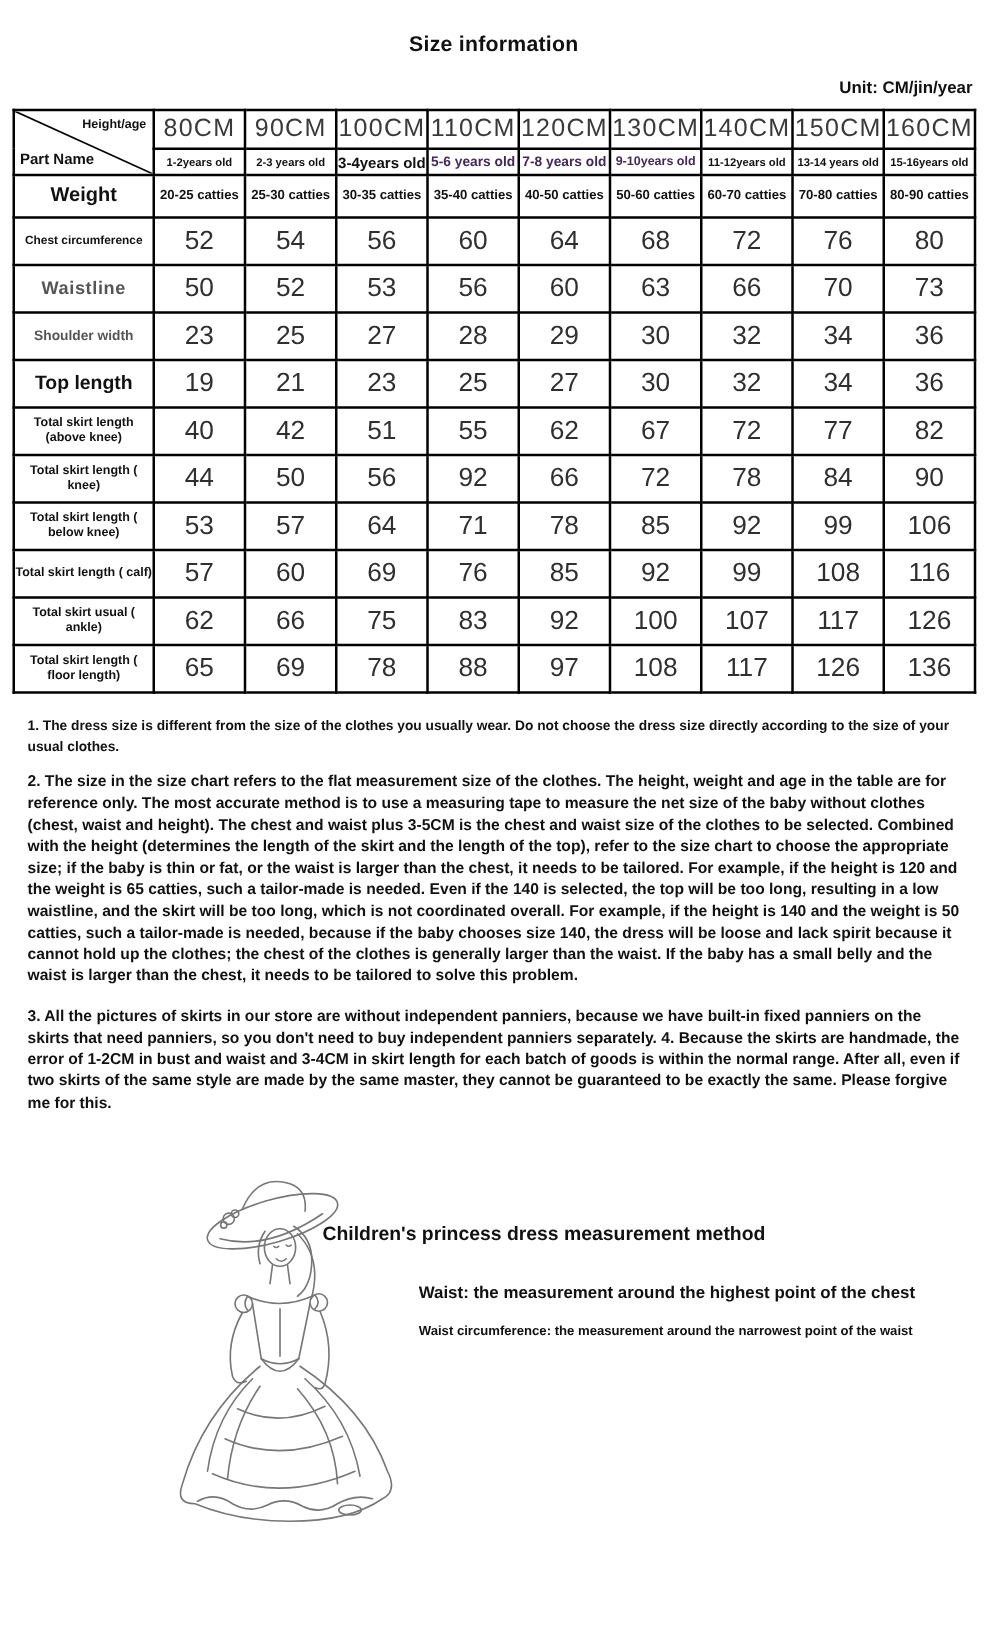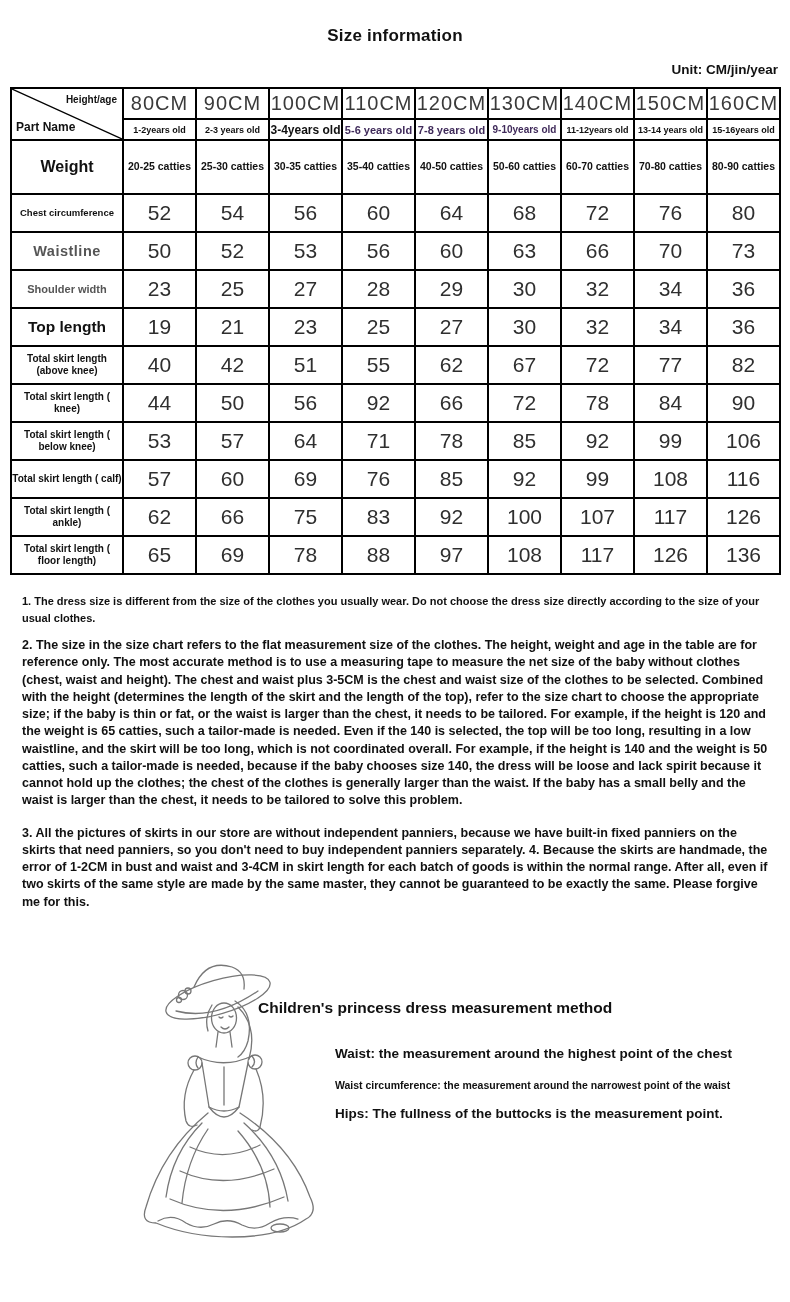--- a/index.html
+++ b/index.html
@@ -2,21 +2,21 @@
 <html><head>
 <meta charset="utf-8">
 <style>
   html,body{margin:0;padding:0;background:#fff;}
   body{width:790px;height:1302px;overflow:hidden;font-family:"Liberation Sans",sans-serif;color:#111;}
   .title{font-size:17px;font-weight:bold;text-align:center;margin:26px 12px 16px;letter-spacing:.2px;}
   .unit{text-align:right;padding-right:12px;font-weight:bold;font-size:13.5px;margin-bottom:10px;}
 
   table.size-table{border-collapse:collapse;margin-left:10px;width:770px;table-layout:fixed;}
   .size-table th,.size-table td{border:2px solid #000;padding:0;text-align:center;overflow:hidden;vertical-align:middle;}
-  .r-head1{height:31px}.r-head2{height:21px}.r-weight{height:54px}.r-data{height:38px}
+  .r-head1{height:31px}.r-head2{height:21px}.r-weight{height:34px}.r-data{height:38px}
   .corner{position:relative;}
   .corner .diag{position:absolute;inset:0;width:100%;height:100%;}
   .corner .c-tr{position:absolute;top:5px;right:5px;font-size:10px;font-weight:bold;margin-left:44px;}
   .corner .c-bl{position:absolute;bottom:5px;left:4px;font-size:12px;font-weight:bold;}
   .cm{font-size:20px;font-weight:400;color:#3a3a3a;letter-spacing:1px;}
   .age{font-size:9px;font-weight:bold;color:#111;}
   .age-lg{font-size:12px;}
   .age-pl{font-size:11px;}
   .age-ps{font-size:10px;}
   .val-n{font-size:21px;font-weight:400;color:#2f2f2f;}
@@ -184,21 +184,21 @@
         <td class="val-n">60</td>
         <td class="val-n">69</td>
         <td class="val-n">76</td>
         <td class="val-n">85</td>
         <td class="val-n">92</td>
         <td class="val-n">99</td>
         <td class="val-n">108</td>
         <td class="val-n">116</td>
       </tr>
       <tr class="r-data">
-        <td class="lbl-skirt">Total skirt length ( ankle)</td>
+        <td class="lbl-skirt">Total skirt usual ( ankle)</td>
         <td class="val-n">62</td>
         <td class="val-n">66</td>
         <td class="val-n">75</td>
         <td class="val-n">83</td>
         <td class="val-n">92</td>
         <td class="val-n">100</td>
         <td class="val-n">107</td>
         <td class="val-n">117</td>
         <td class="val-n">126</td>
       </tr>
@@ -274,16 +274,15 @@
     <path d="M30,266 Q44,258 58,268 Q72,276 86,269 Q100,262 114,270 Q128,277 142,268 Q156,260 170,264"></path>
 
     <ellipse cx="152" cy="273" rx="9" ry="4"></ellipse>
   </svg>
 
   <div class="measure-text">
     <h2 class="m-head">Children's princess dress measurement method</h2>
     <div class="m-items" id="measure-items">
         <div class="m-item lg">Waist: the measurement around the highest point of the chest</div>
         <div class="m-item sm">Waist circumference: the measurement around the narrowest point of the waist</div>
-        <div class="m-item lg">Hips: The fullness of the buttocks is the measurement point.</div>
       </div>
   </div>
 </div>
 
 </body></html>

